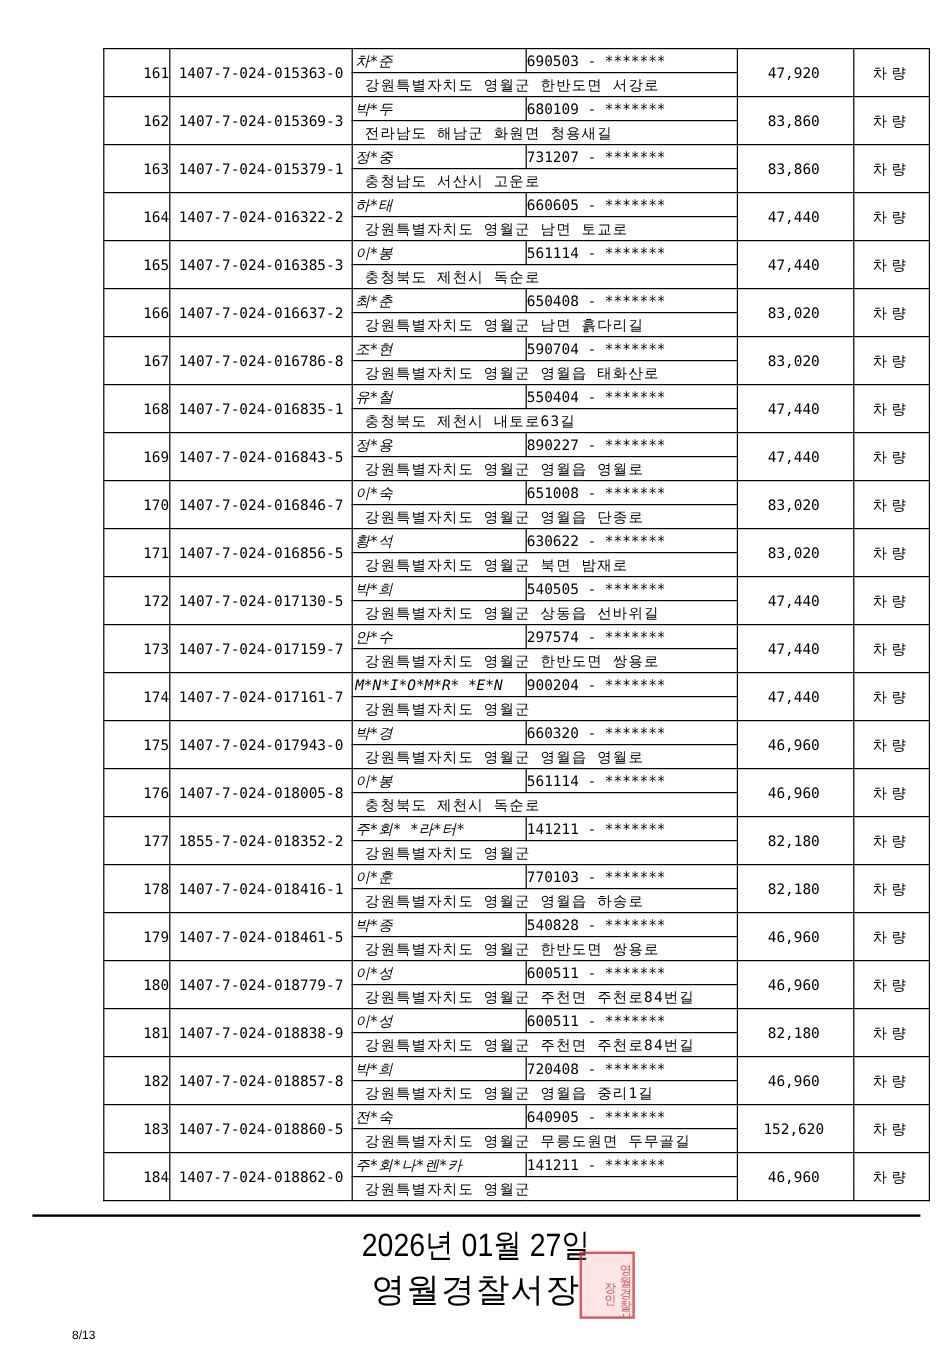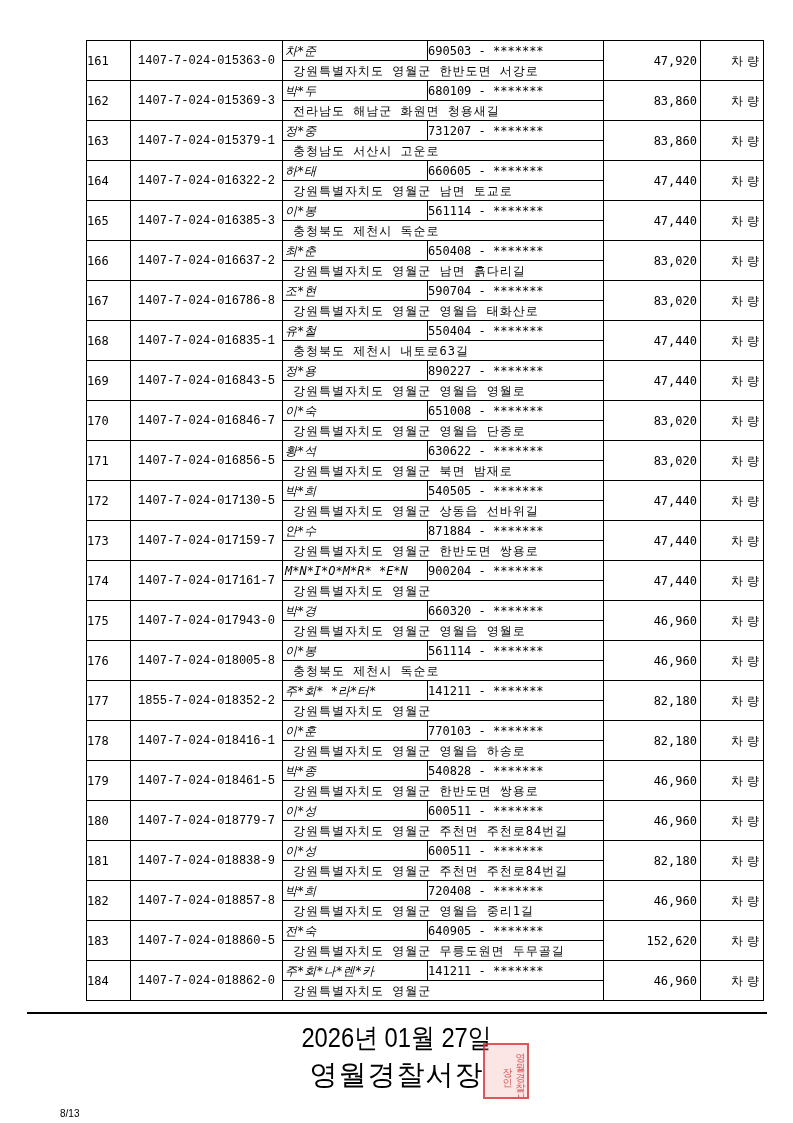--- a/index.html
+++ b/index.html
@@ -1,27 +1,27 @@
 <!DOCTYPE html>
 <html><head>
 <meta charset="utf-8">
 <style>
   html, body { margin:0; padding:0; background:#fff; }
   body { width:793px; height:1123px; position:relative; overflow:hidden;
          font-family:"DejaVu Sans Mono","Liberation Mono",monospace; color:#000; }
   #tbl { position:absolute; left:86px; top:40px; border-collapse:collapse;
          table-layout:fixed; width:652px; }
   #tbl td { border:1px solid #000; padding:0; font-size:12px; height:19px; line-height:18px; white-space:nowrap; overflow:hidden; }
-  #tbl td.no { width:43px; text-align:left; }
-  #tbl td.acct { width:151px; text-align:center;font-family:Liberation Mono, monospace; }
+  #tbl td.no { width:43px; text-align:right;padding-left:11px; }
+  #tbl td.acct { width:151px; text-align:center; }
   #tbl td.name { width:142px; padding-left:2px;font-style:italic; }
   #tbl td.rrn { width:153px; padding-right:22px; }
   #tbl td.addr { padding-left:10px; letter-spacing:1px; }
-  #tbl td.amt { width:93px; text-align:right; padding-right:3px; }
-  #tbl td.cat { width:62px; text-align:right; letter-spacing:4px; }
+  #tbl td.amt { width:93px; text-align:center; padding-right:3px; }
+  #tbl td.cat { width:62px; text-align:center; letter-spacing:4px; }
   .rule { position:absolute; left:27px; top:1012px; width:740px; height:2px; background:#000; }
   .date { position:absolute; left:0; width:793px; top:1020px; text-align:center;
           font-family:"Liberation Sans",sans-serif; font-size:27px; transform:scaleX(0.88); }
   .office { position:absolute; left:0; width:793px; top:1056px; text-align:center;
           font-family:Liberation Serif, serif; font-size:28px; letter-spacing:1px; }
   .pageno { position:absolute; left:60px; top:1108px; font-family:"Liberation Sans",sans-serif; font-size:10px; }
   .seal { position:absolute; left:483px; top:1043px; width:42px; height:52px;
           border:2px solid rgba(210,40,40,0.75); background:rgba(240,150,150,0.25);
           color:rgba(200,30,30,0.7); font-family:"Liberation Sans",sans-serif; font-size:10px;
           writing-mode:vertical-rl; text-align:center; line-height:13px; overflow:hidden; }
@@ -160,21 +160,21 @@
         <td class="amt" rowspan="2">47,440</td>
         <td class="cat" rowspan="2">차량</td>
       </tr>
       <tr>
         <td class="addr" colspan="2">강원특별자치도 영월군 상동읍 선바위길</td>
       </tr>
       <tr>
         <td class="no" rowspan="2">173</td>
         <td class="acct" rowspan="2">1407-7-024-017159-7</td>
         <td class="name">안*수</td>
-        <td class="rrn">871884 - *******</td>
+        <td class="rrn">297574 - *******</td>
         <td class="amt" rowspan="2">47,440</td>
         <td class="cat" rowspan="2">차량</td>
       </tr>
       <tr>
         <td class="addr" colspan="2">강원특별자치도 영월군 한반도면 쌍용로</td>
       </tr>
       <tr>
         <td class="no" rowspan="2">174</td>
         <td class="acct" rowspan="2">1407-7-024-017161-7</td>
         <td class="name">M*N*I*O*M*R* *E*N</td>

